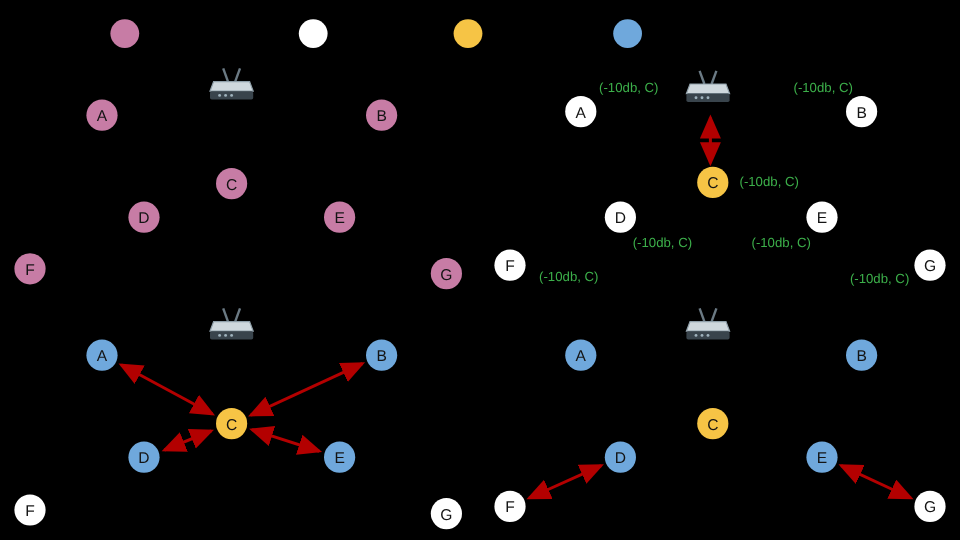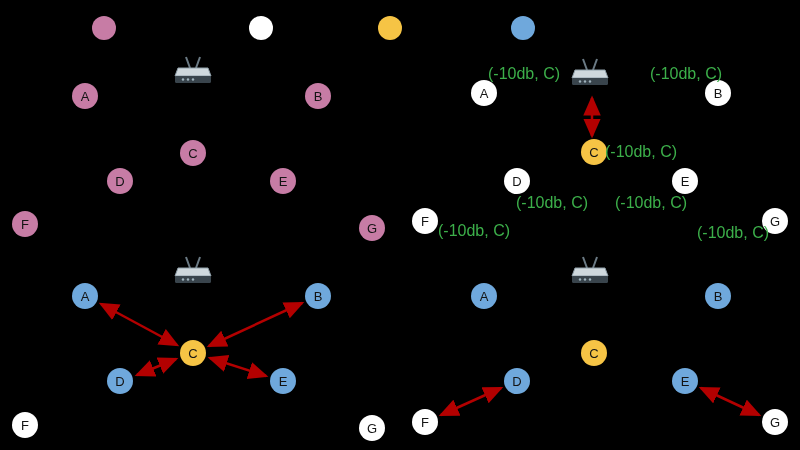--- a/index.html
+++ b/index.html
@@ -13,21 +13,21 @@
     position:absolute;width:24px;height:24px;border-radius:50%;
   }
   .node{
     position:absolute;width:26px;height:26px;border-radius:50%;
     display:flex;align-items:center;justify-content:center;
     font-size:13px;color:#141414;line-height:1;
   }
   .router{position:absolute;width:44px;height:32px;}
   .signal-label{
     position:absolute;transform:translate(-50%,-50%);
-    font-size:16px;white-space:nowrap;
+    font-size:11px;white-space:nowrap;
   }
   .arrows{
     position:absolute;left:0;top:0;width:800px;height:450px;
     pointer-events:none;
   }
 </style>
 </head>
 <body>
 
 <div class="stage" style="background: rgb(0, 0, 0);">

